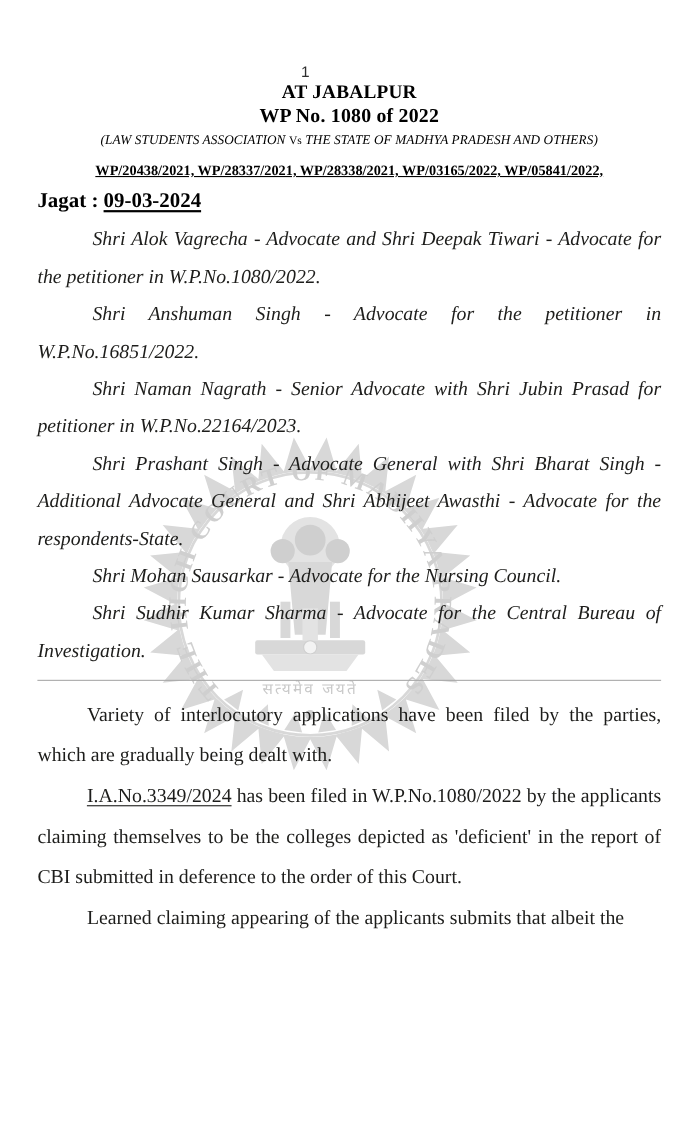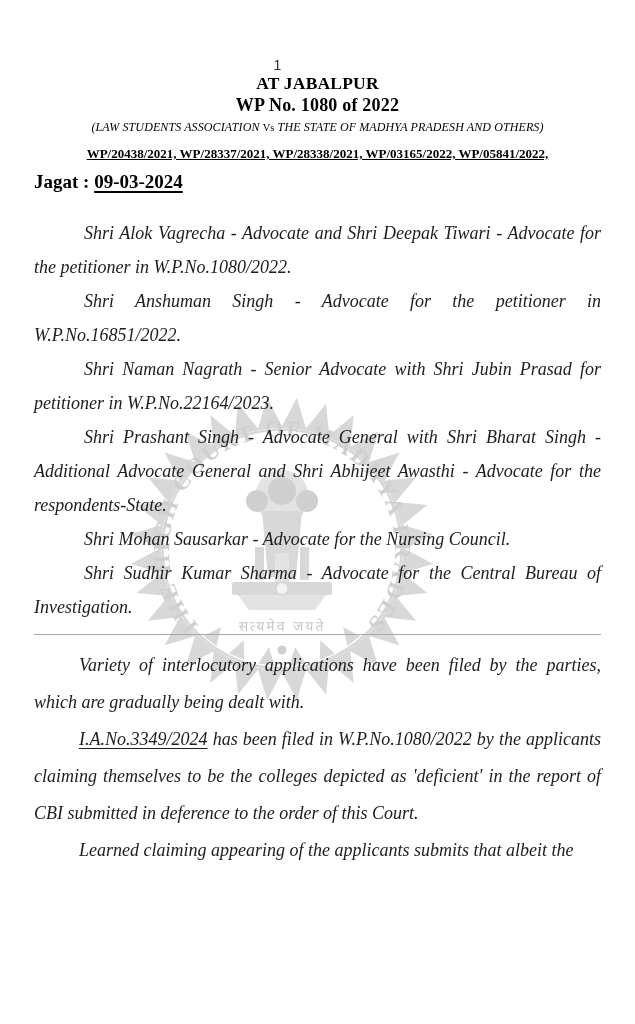--- a/index.html
+++ b/index.html
@@ -97,38 +97,37 @@
     font-size:19px;
     line-height:25px;
     margin-top:5px;
     color:var(--head);
   }
   .dated .dated-value{
     text-decoration:underline;
     text-decoration-thickness:1.5px;
     text-underline-offset:3px;
   }
-  .appearances{margin-top:22px;}
+  .appearances{margin-top:5px;}
   .para{
     font-size:18px;
     line-height:34px;
     text-align:justify;
     text-indent:50px;
     color:var(--ink);
   }
   .italic{font-style:italic;}
   hr.divider{
     border:none;
     border-top:1px solid var(--divider);
     margin:10px 0 12px 0;
   }
   .order .para{
     line-height:37px;
     text-indent:45px;
-    font-style:italic;
   }
   .order .u-lead{
     text-decoration:underline;
     text-underline-offset:3px;
   }
 </style>
 </head>
 <body>
 
 <div class="page">

